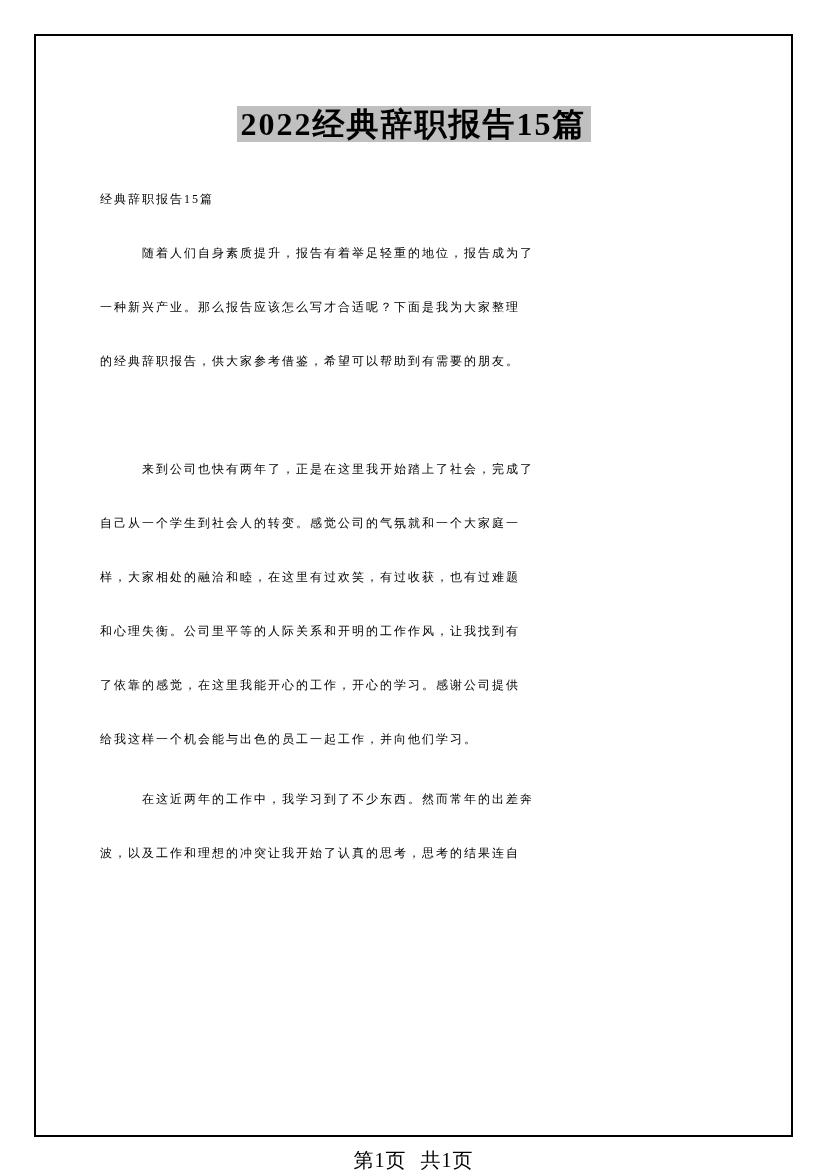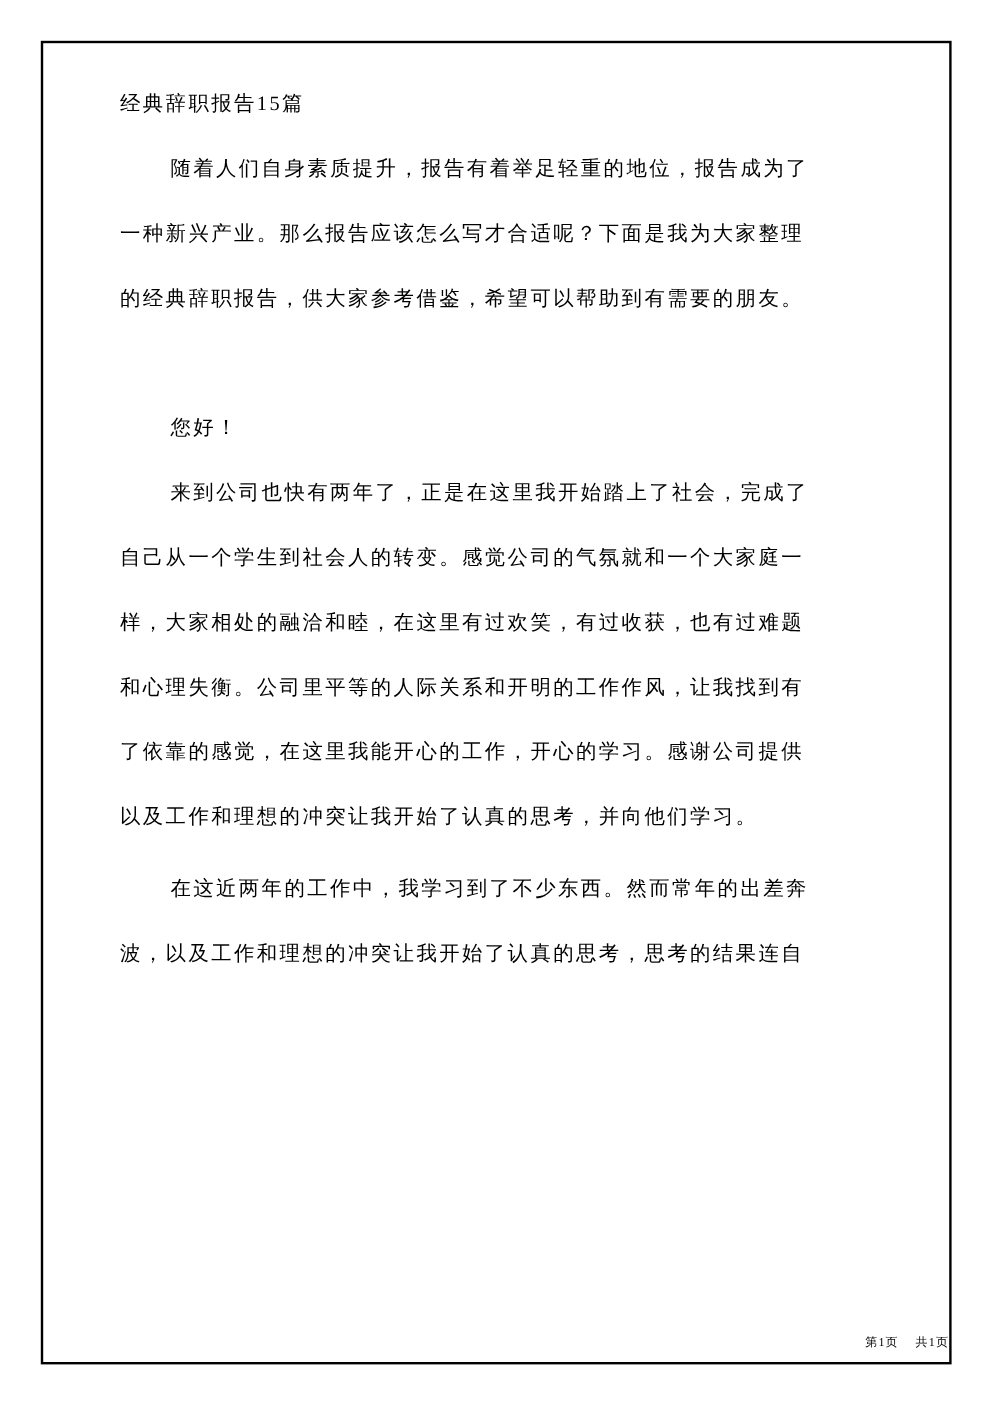--- a/index.html
+++ b/index.html
@@ -37,21 +37,21 @@
     line-height: 48px;
     letter-spacing: 2px;
     white-space: nowrap;
   }
   .doc-title .highlight {
     background: #c0c0c0;
     padding: 0 4px;
   }
   .doc-body {
     margin-top: 24px;
-    font-size: 17px;
+    font-size: 12px;
     line-height: 54px;
     letter-spacing: 2px;
   }
   .line {
     height: 54px;
     white-space: nowrap;
     overflow: hidden;
   }
   .indent {
     padding-left: 42px;
@@ -60,57 +60,59 @@
     height: 54px;
   }
   .para-2 {
     margin-top: 6px;
   }
   .footer {
     position: absolute;
     left: 0;
     bottom: 30px;
     width: 100%;
-    text-align: right;
-    font-size: 10px;
+    text-align: center;
+    font-size: 20px;
     letter-spacing: 1px;
     line-height: 18px;
   }
   .footer .pg-cur {
     margin-right: 14px;
   }
 </style>
 </head>
 <body>
 
 <div class="page">
   <div class="page-inner">
 
+    <div class="doc-title">
+      <span class="highlight">2022经典辞职报告15篇</span>
+    </div>
 
     <div class="doc-body">
 
       <div class="line">经典辞职报告15篇</div>
 
       <div class="line indent">随着人们自身素质提升，报告有着举足轻重的地位，报告成为了</div>
       <div class="line">一种新兴产业。那么报告应该怎么写才合适呢？下面是我为大家整理</div>
       <div class="line">的经典辞职报告，供大家参考借鉴，希望可以帮助到有需要的朋友。</div>
 
       <div class="spacer-line"></div>
 
 
 
-      <div class="line indent">您好！</div>
 
       <div>
         <div class="line indent">来到公司也快有两年了，正是在这里我开始踏上了社会，完成了</div>
         <div class="line">自己从一个学生到社会人的转变。感觉公司的气氛就和一个大家庭一</div>
         <div class="line">样，大家相处的融洽和睦，在这里有过欢笑，有过收获，也有过难题</div>
         <div class="line">和心理失衡。公司里平等的人际关系和开明的工作作风，让我找到有</div>
         <div class="line">了依靠的感觉，在这里我能开心的工作，开心的学习。感谢公司提供</div>
-        <div class="line">以及工作和理想的冲突让我开始了认真的思考，并向他们学习。</div>
+        <div class="line">给我这样一个机会能与出色的员工一起工作，并向他们学习。</div>
       </div>
 
       <div class="para-2">
         <div class="line indent">在这近两年的工作中，我学习到了不少东西。然而常年的出差奔</div>
         <div class="line">波，以及工作和理想的冲突让我开始了认真的思考，思考的结果连自</div>
       </div>
 
     </div>
 
     <div class="footer">

